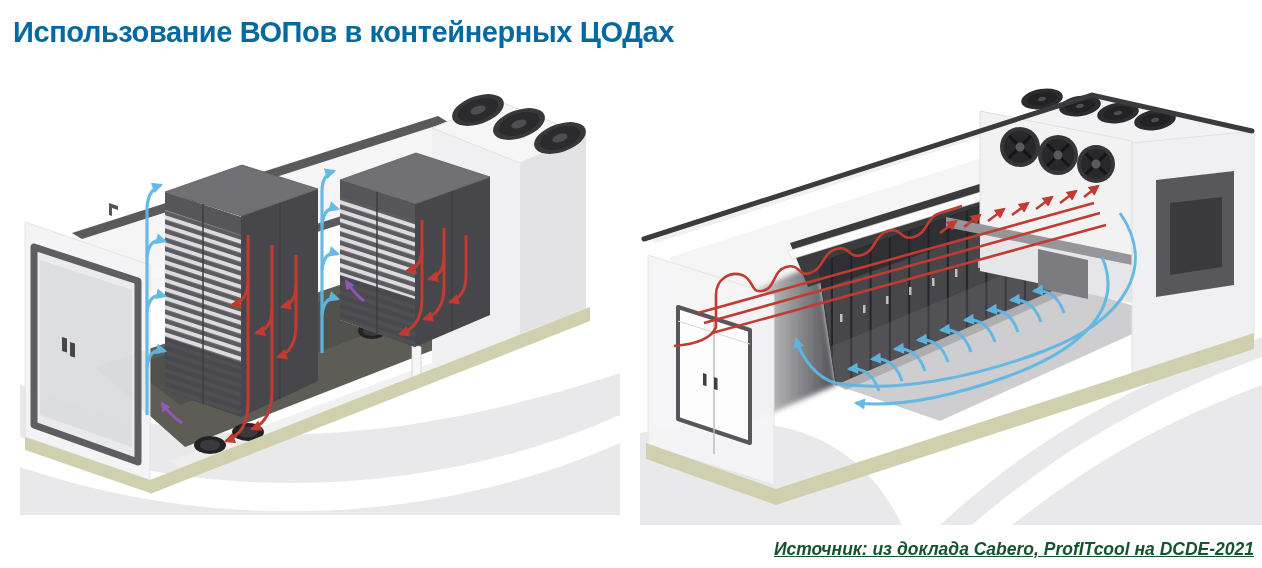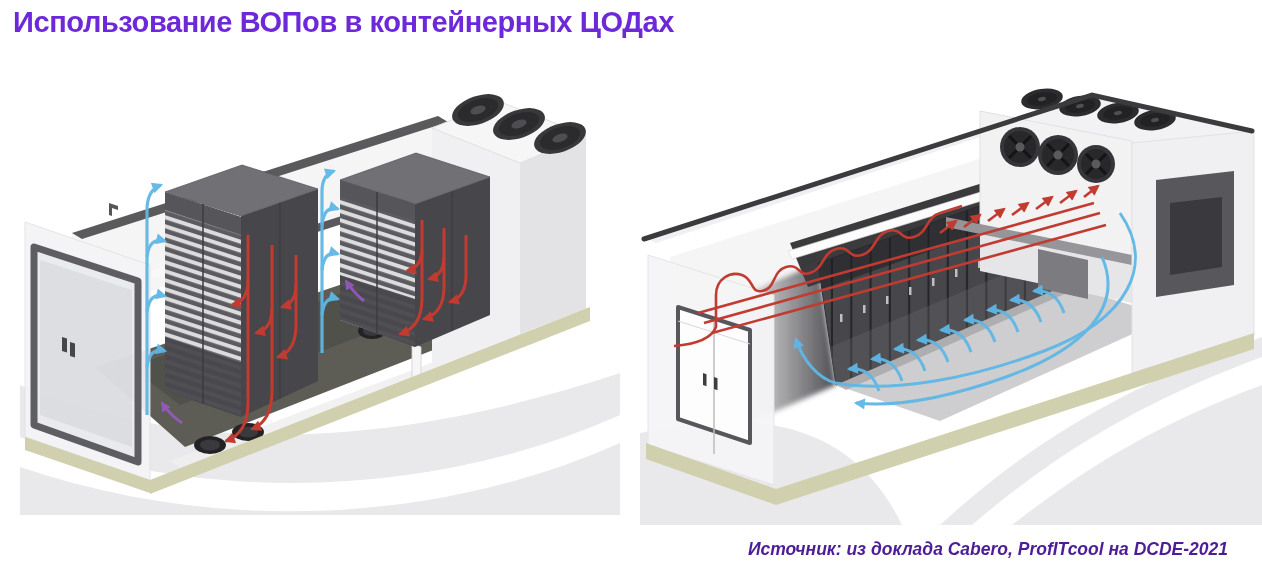--- a/index.html
+++ b/index.html
@@ -1,24 +1,24 @@
 <!DOCTYPE html>
 <html><head>
 <meta charset="utf-8">
 <style>
   html,body{margin:0;padding:0;background:#fff;}
   body{width:1262px;height:568px;position:relative;overflow:hidden;
        font-family:"Liberation Sans","DejaVu Sans",sans-serif;}
-  .slide-title{position:absolute;left:13px;top:6px;margin:0;
-       font-size:29px;font-weight:bold;letter-spacing:-0.4px;color:#6d28d9;}
+  .slide-title{position:absolute;left:13px;top:16px;margin:0;
+       font-size:29px;font-weight:bold;letter-spacing:-0.4px;color:#0369a1;}
   .figure{position:absolute;margin:0;padding:0;}
   .figure-left{left:20px;top:85px;width:600px;height:430px;}
   .figure-right{left:640px;top:85px;width:622px;height:440px;}
-  .source-caption{position:absolute;right:34px;bottom:8px;
-       font-size:17.5px;font-style:italic;font-weight:600;color:#4c1d95;}
+  .source-caption{position:absolute;right:8px;bottom:8px;
+       font-size:17.5px;font-style:italic;font-weight:600;color:#14532d;text-decoration:underline;}
   svg{display:block;}
 </style>
 </head>
 <body>
 
 <h1 class="slide-title">Использование ВОПов в контейнерных ЦОДах</h1>
 
 <figure class="figure figure-left">
 <svg width="600" height="430" viewBox="0 0 600 430">
   <defs>

